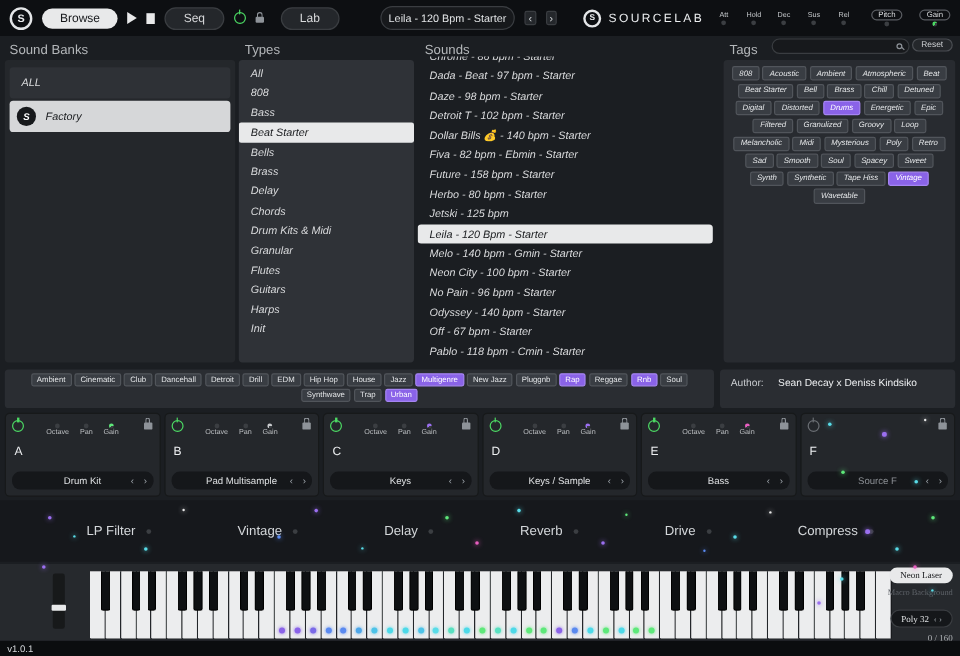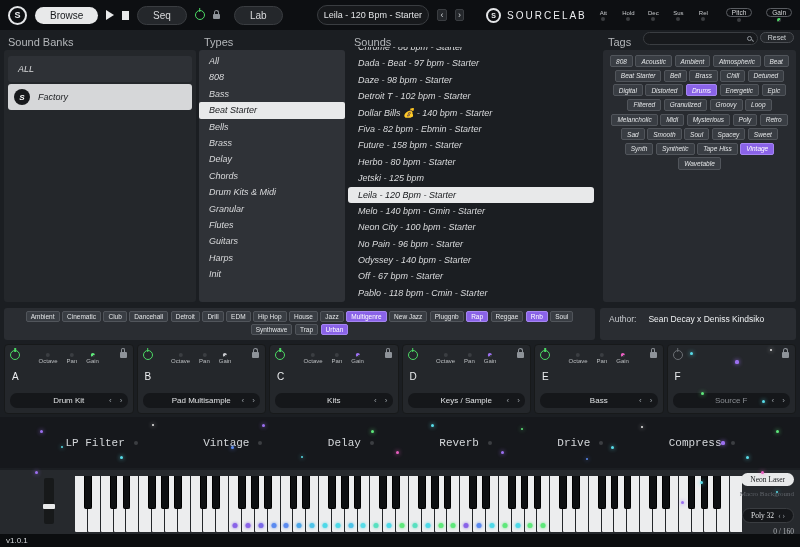--- a/index.html
+++ b/index.html
@@ -97,21 +97,21 @@
   .sk-label { font-size:6px; color:#bcbfc2; margin-top:1px; }
   .slot-name { position:absolute; left:5px; right:5px; bottom:5px; height:15px; background:#15171a; border-radius:7px;
                display:flex; align-items:center; justify-content:center; font-size:8px; color:#dfe1e3; }
   .slot-arrows { position:absolute; right:7px; bottom:8px; font-size:8px; color:#9aa0a6; letter-spacing:3px; }
   .slot.empty .slot-name { color:#8a8e93; }
 
   
   .fxrow { position:absolute; top:417px; left:0; width:800px; height:51px; background:#16181c;
            display:flex; align-items:center; justify-content:space-evenly; }
   .fx-mod { display:flex; align-items:center; gap:9px; }
-  .fx-label { font-size:11px; color:#d4d7da;font-family:Liberation Mono, monospace; }
+  .fx-label { font-size:11px; color:#d4d7da; }
 
   
   .kbarea { position:absolute; top:470px; left:0; width:800px; height:65px; background:#26292d;font-family:Liberation Serif, serif; }
   .vslider { position:absolute; left:44px; top:8px; width:10px; height:46px; background:#17191a; border-radius:2px; }
   .vslider .handle { position:absolute; left:-1px; top:26px; width:12px; height:5px; background:#e8e9ea; border-radius:1px; }
   .piano { position:absolute; left:75px; top:6px; width:668px; height:56px; background:#0c0e10; }
   .wkeys { display:flex; width:100%; height:100%; }
   .wkey { flex:1; background:#ecedee; border-right:1px solid #23262a; position:relative; border-radius:0 0 1px 1px; }
   .bkey { position:absolute; top:0; height:33px; background:#0e1012; z-index:2; border:1px solid #000; border-top:none; border-radius:0 0 2px 2px; }
   .kdot { position:absolute; bottom:4px; left:50%; transform:translateX(-50%); width:5px; height:5px; border-radius:50%; z-index:3; }
@@ -363,21 +363,21 @@
           </div>
           <div class="sk-wrap">
             <span class="ring"><span class="knob k15"></span></span>
             <span class="sk-label">Pan</span>
           </div>
           <div class="sk-wrap">
             <span class="ring" style="background: conic-gradient(from 210deg, rgb(155, 111, 240) 0deg, rgb(155, 111, 240) 230deg, rgb(59, 62, 66) 230deg, rgb(59, 62, 66) 360deg);"><span class="knob k15"></span></span>
             <span class="sk-label">Gain</span>
           </div>
         </div>
-        <div class="slot-name">Kits</div>
+        <div class="slot-name">Keys</div>
         <div class="slot-arrows">‹ ›</div>
       </div>
       <div class="slot">
         <div class="power"></div>
         <div class="lock"></div>
         <div class="slot-letter">D</div>
         <div class="slot-knobs">
           <div class="sk-wrap">
             <span class="ring"><span class="knob k15"></span></span>
             <span class="sk-label">Octave</span>

